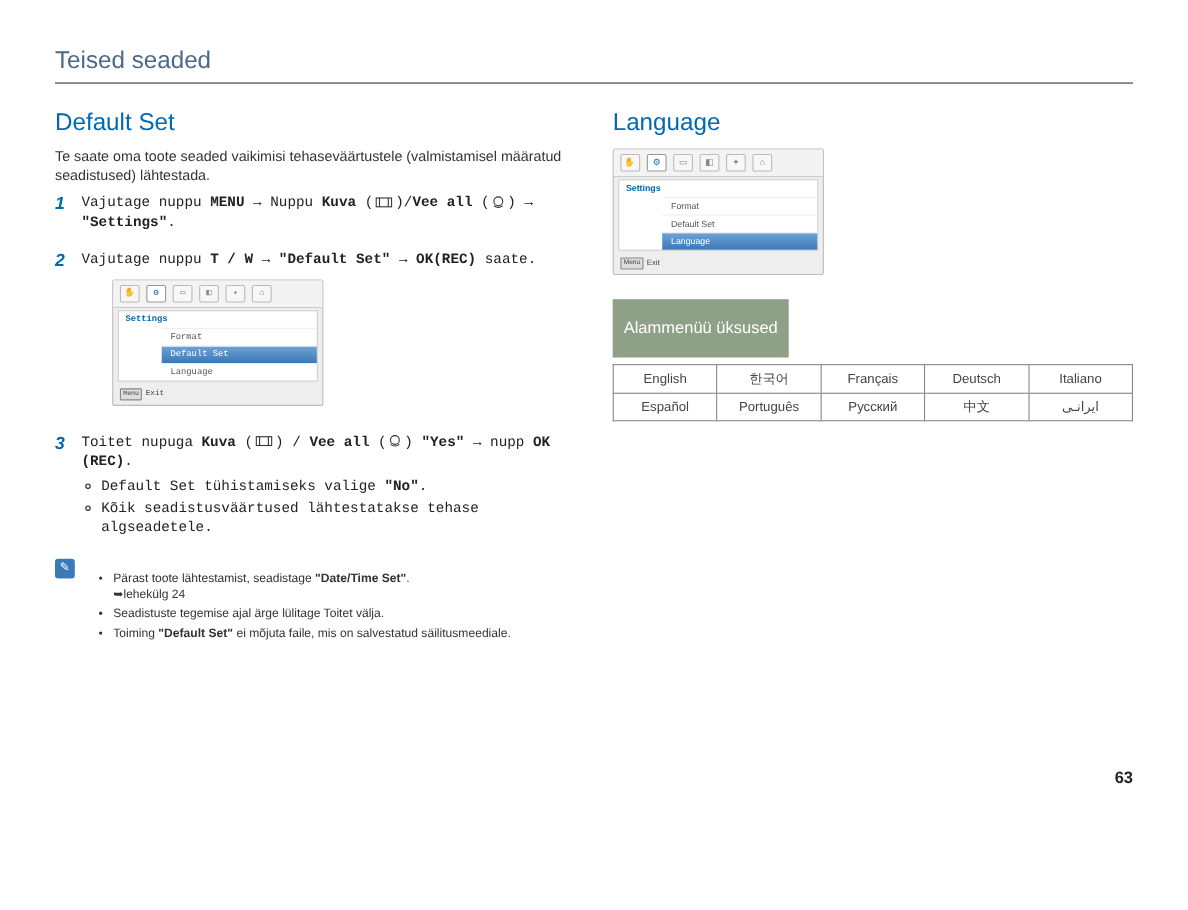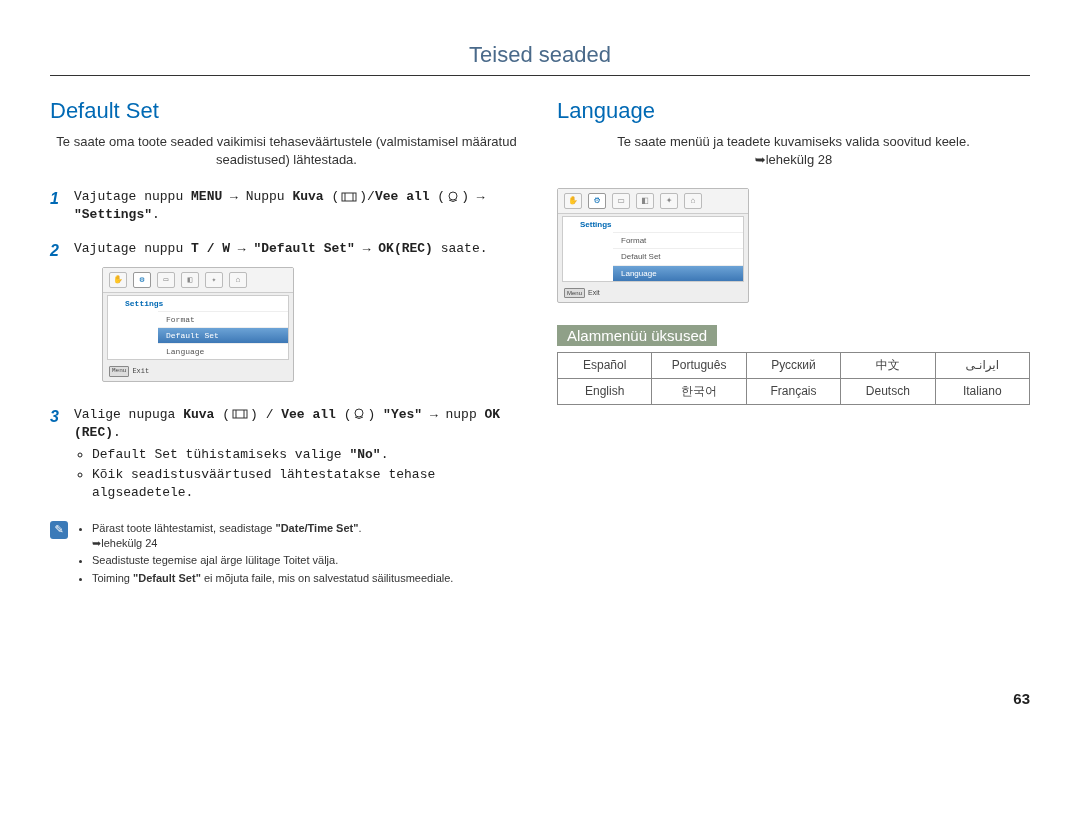--- a/index.html
+++ b/index.html
@@ -9,21 +9,21 @@
     background: #fff;
     color: #222;
     font-size: 13px;
     line-height: 1.4;
     width: 1080px;
     box-sizing: border-box;
   }
   .header-section {
     color: #4a6a8a;
     font-size: 22px;
-    text-align: center;
+    text-align: left;
     padding-bottom: 4px;
   }
   hr.header-rule {
     border: none;
     border-top: 1px solid #333;
     margin: 0 0 20px 0;
   }
   .columns {
     display: flex;
     gap: 34px;
@@ -33,22 +33,21 @@
   }
   h2 {
     color: #0069b4;
     font-weight: normal;
     font-size: 22px;
     margin: 0 0 6px 0;
   }
   .intro {
     font-size: 13px;
     color: #333;
-    margin-bottom: 19px;
-    text-align: center;
+    margin-bottom: 6px;
   }
   ol.steps {
     list-style: none;
     padding: 0;
     margin: 0;
   }
   ol.steps > li {
     display: flex;
     gap: 10px;
     margin-bottom: 16px;
@@ -99,21 +98,20 @@
   .scr-tab.active {
     background: #fff;
     color: #0069b4;
     border-color: #999;
   }
   .scr-body {
     background: #fff;
     border: 1px solid #ccc;
     margin: 2px 4px;
     font-size: 8px;
-    padding-left: 11px;
   }
   .scr-title {
     color: #0069b4;
     padding: 2px 6px;
     font-weight: bold;
   }
   .scr-row {
     padding: 2px 8px;
     border-top: 1px solid #eee;
     color:#555;
@@ -151,29 +149,29 @@
     background: #3b7ab8;
     color: #fff;
     border-radius: 3px;
     display: flex;
     align-items: center;
     justify-content: center;
     font-size: 11px;
     flex-shrink: 0;
   }
   .info-box ul {
-    margin: 0;
+    margin: 11px;
     padding-left: 14px;
   }
   .info-box li { margin-bottom: 2px; }
   .sub-banner {
     background: #8fa088;
     color: #fff;
     font-size: 15px;
-    padding: 0 10px;
+    padding: 16px 10px;
     margin: 14px 0 6px 0;
     display: inline-block;
   }
   table.lang {
     border-collapse: collapse;
     width: 100%;
     font-size: 12px;
     color: #444;
   }
   table.lang td {
@@ -250,21 +248,21 @@
               <span class="exit-btn">Menu</span>
               <span>Exit</span>
             </div>
           </div>
         </div>
       </li>
 
       <li>
         <div class="step-num">3</div>
         <div class="step-body">
-          <span>Valige nupuga </span><b>Kuva</b>
+          <span>Toitet nupuga </span><b>Kuva</b>
           (<span class="icon-inline">
               <svg width="16" height="10">
                 <rect x="1" y="1" width="14" height="8" fill="none" stroke="#333" stroke-width="1"></rect>
                 <line x1="4" y1="1" x2="4" y2="9" stroke="#333"></line>
                 <line x1="12" y1="1" x2="12" y2="9" stroke="#333"></line>
               </svg>
             </span>)<span> / </span><b>Vee all</b>
           (<span class="icon-inline">
               <svg width="12" height="12">
                 <circle cx="6" cy="5" r="4" fill="none" stroke="#333"></circle>
@@ -288,24 +286,20 @@
         <li>Seadistuste tegemise ajal ärge lülitage Toitet välja.</li>
         <li>
           <span>Toiming </span><b>"Default Set"</b><span> ei mõjuta faile, mis on salvestatud säilitusmeediale.</span>
         </li>
       </ul>
     </div>
   </div>
 
   <div class="col">
     <h2>Language</h2>
-    <div class="intro">
-      <span>Te saate menüü ja teadete kuvamiseks valida soovitud keele.</span><br>
-      <span>➥lehekülg 28</span>
-    </div>
 
     <div class="screenshot" style="margin-left:0">
       <div class="scr-tabs">
         <div class="scr-tab">✋</div>
         <div class="scr-tab active">⚙</div>
         <div class="scr-tab">▭</div>
         <div class="scr-tab">◧</div>
         <div class="scr-tab">✦</div>
         <div class="scr-tab">⌂</div>
       </div>
@@ -319,31 +313,31 @@
         <span class="exit-btn">Menu</span>
         <span>Exit</span>
       </div>
     </div>
 
     <div class="sub-banner">Alammenüü üksused</div>
 
     <table class="lang">
       <tbody>
           <tr>
+        <td>English</td>
+        <td>한국어</td>
+        <td>Français</td>
+        <td>Deutsch</td>
+        <td>Italiano</td>
+      </tr>
+      <tr>
         <td>Español</td>
         <td>Português</td>
         <td>Русский</td>
         <td>中文</td>
         <td>ﺍﻳﺮﺍﻧـﯽ</td>
       </tr>
-      <tr>
-        <td>English</td>
-        <td>한국어</td>
-        <td>Français</td>
-        <td>Deutsch</td>
-        <td>Italiano</td>
-      </tr>
     </tbody>
       </table>
   </div>
 </div>
 
 <div class="pagenum">63</div>
 
 </body></html>

